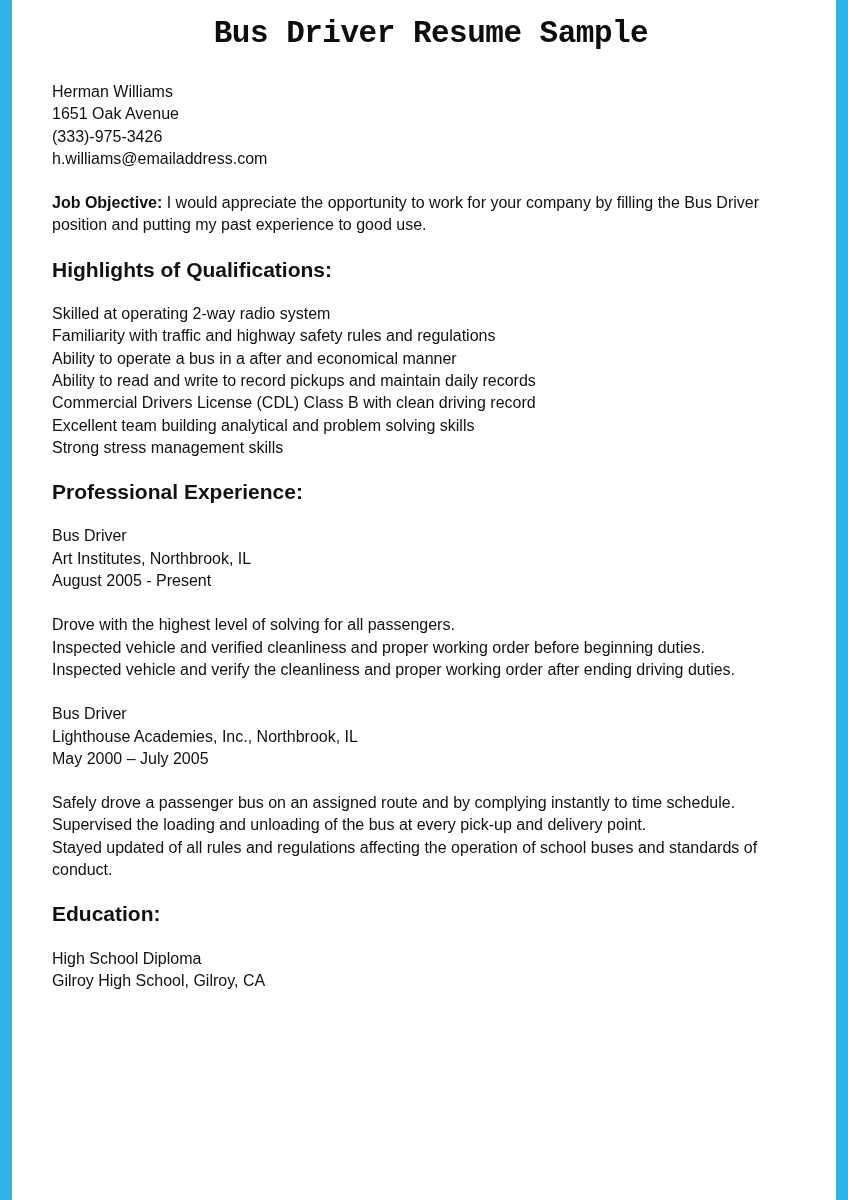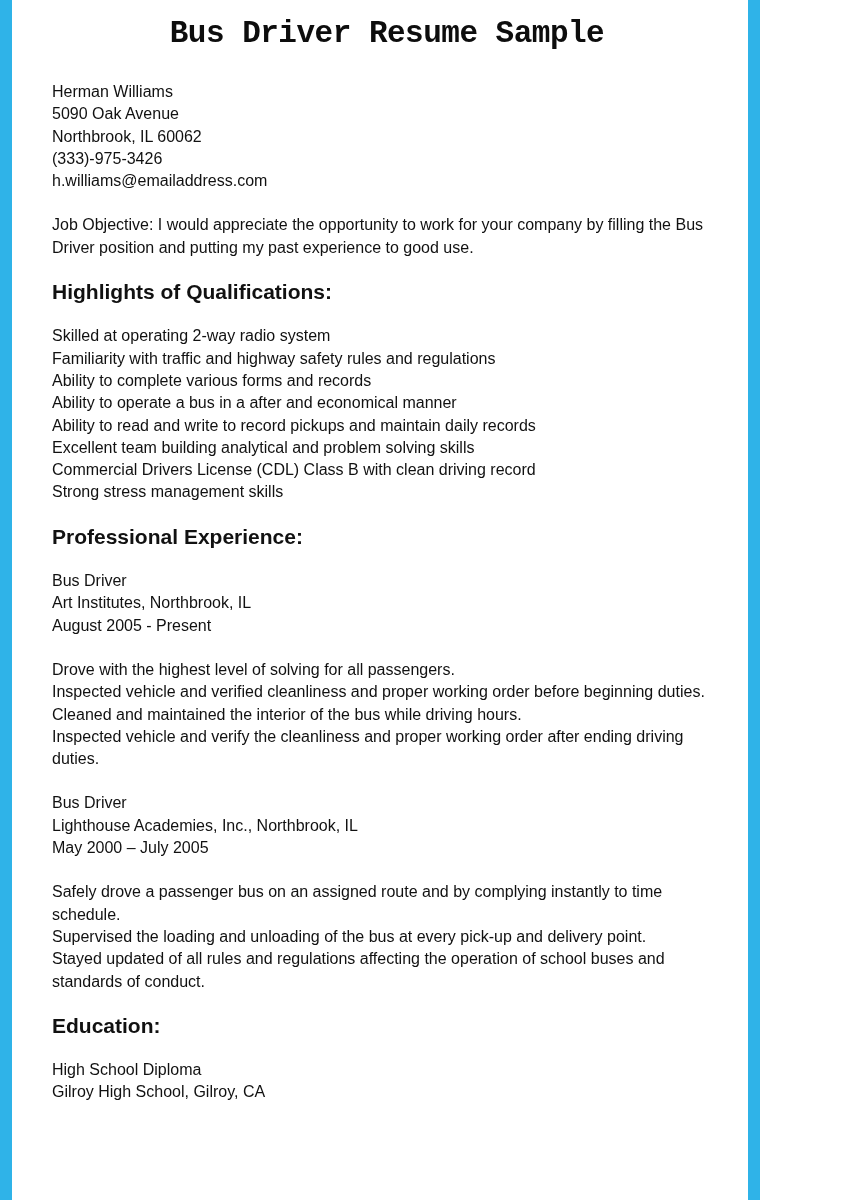--- a/index.html
+++ b/index.html
@@ -2,21 +2,21 @@
 <html><head>
 <meta charset="utf-8">
 <style>
   html, body {
     margin: 0;
     padding: 0;
     background: #ffffff;
   }
   .page {
     position: relative;
-    width: 760px;
+    width: 848px;
     height: 1200px;
     box-sizing: border-box;
     background: #ffffff;
     border-left: 12px solid #2fb3e8;
     border-right: 12px solid #2fb3e8;
     overflow: hidden;
     font-family: "Liberation Sans", sans-serif;
     color: #111111;
   }
   .content {
@@ -43,73 +43,70 @@
   .para {
     font-size: 16px;
     line-height: 22.3px;
   }
   .heading {
     font-size: 21px;
     font-weight: bold;
     line-height: 22.3px;
   }
   .bold-inline {
-    font-weight: normal;
+    font-weight: bold;
   }
 </style>
 </head>
 <body>
 
 <div class="page">
   <div class="content">
 
     <h1 class="doc-title">Bus Driver Resume Sample</h1>
 
     <div class="block">
       <div class="line">Herman Williams</div>
-      <div class="line">5090 Oak Avenue</div>
-      <div class="line">Northbrook, IL 60062</div>
+      <div class="line">1651 Oak Avenue</div>
       <div class="line">(333)-975-3426</div>
       <div class="line">h.williams@emailaddress.com</div>
     </div>
 
     <div class="block para">
       <span class="bold-inline">Job Objective:</span>
       <span>I would appreciate the opportunity to work for your company by filling the Bus Driver position and putting my past experience to good use.</span>
     </div>
 
     <div class="block">
       <div class="heading">Highlights of Qualifications:</div>
     </div>
 
     <div class="block">
       <div class="line">Skilled at operating 2-way radio system</div>
       <div class="line">Familiarity with traffic and highway safety rules and regulations</div>
-      <div class="line">Ability to complete various forms and records</div>
       <div class="line">Ability to operate a bus in a after and economical manner</div>
       <div class="line">Ability to read and write to record pickups and maintain daily records</div>
+      <div class="line">Commercial Drivers License (CDL) Class B with clean driving record</div>
       <div class="line">Excellent team building analytical and problem solving skills</div>
-      <div class="line">Commercial Drivers License (CDL) Class B with clean driving record</div>
       <div class="line">Strong stress management skills</div>
     </div>
 
     <div class="block">
       <div class="heading">Professional Experience:</div>
     </div>
 
     <div class="block">
       <div class="line">Bus Driver</div>
       <div class="line">Art Institutes, Northbrook, IL</div>
       <div class="line">August 2005 - Present</div>
     </div>
 
     <div class="block">
       <div class="line">Drove with the highest level of solving for all passengers.</div>
       <div class="line">Inspected vehicle and verified cleanliness and proper working order before beginning duties.</div>
-      <div class="line">Cleaned and maintained the interior of the bus while driving hours.</div>
       <div class="line">Inspected vehicle and verify the cleanliness and proper working order after ending driving duties.</div>
     </div>
 
     <div class="block">
       <div class="line">Bus Driver</div>
       <div class="line">Lighthouse Academies, Inc., Northbrook, IL</div>
       <div class="line">May 2000 – July 2005</div>
     </div>
 
     <div class="block">

